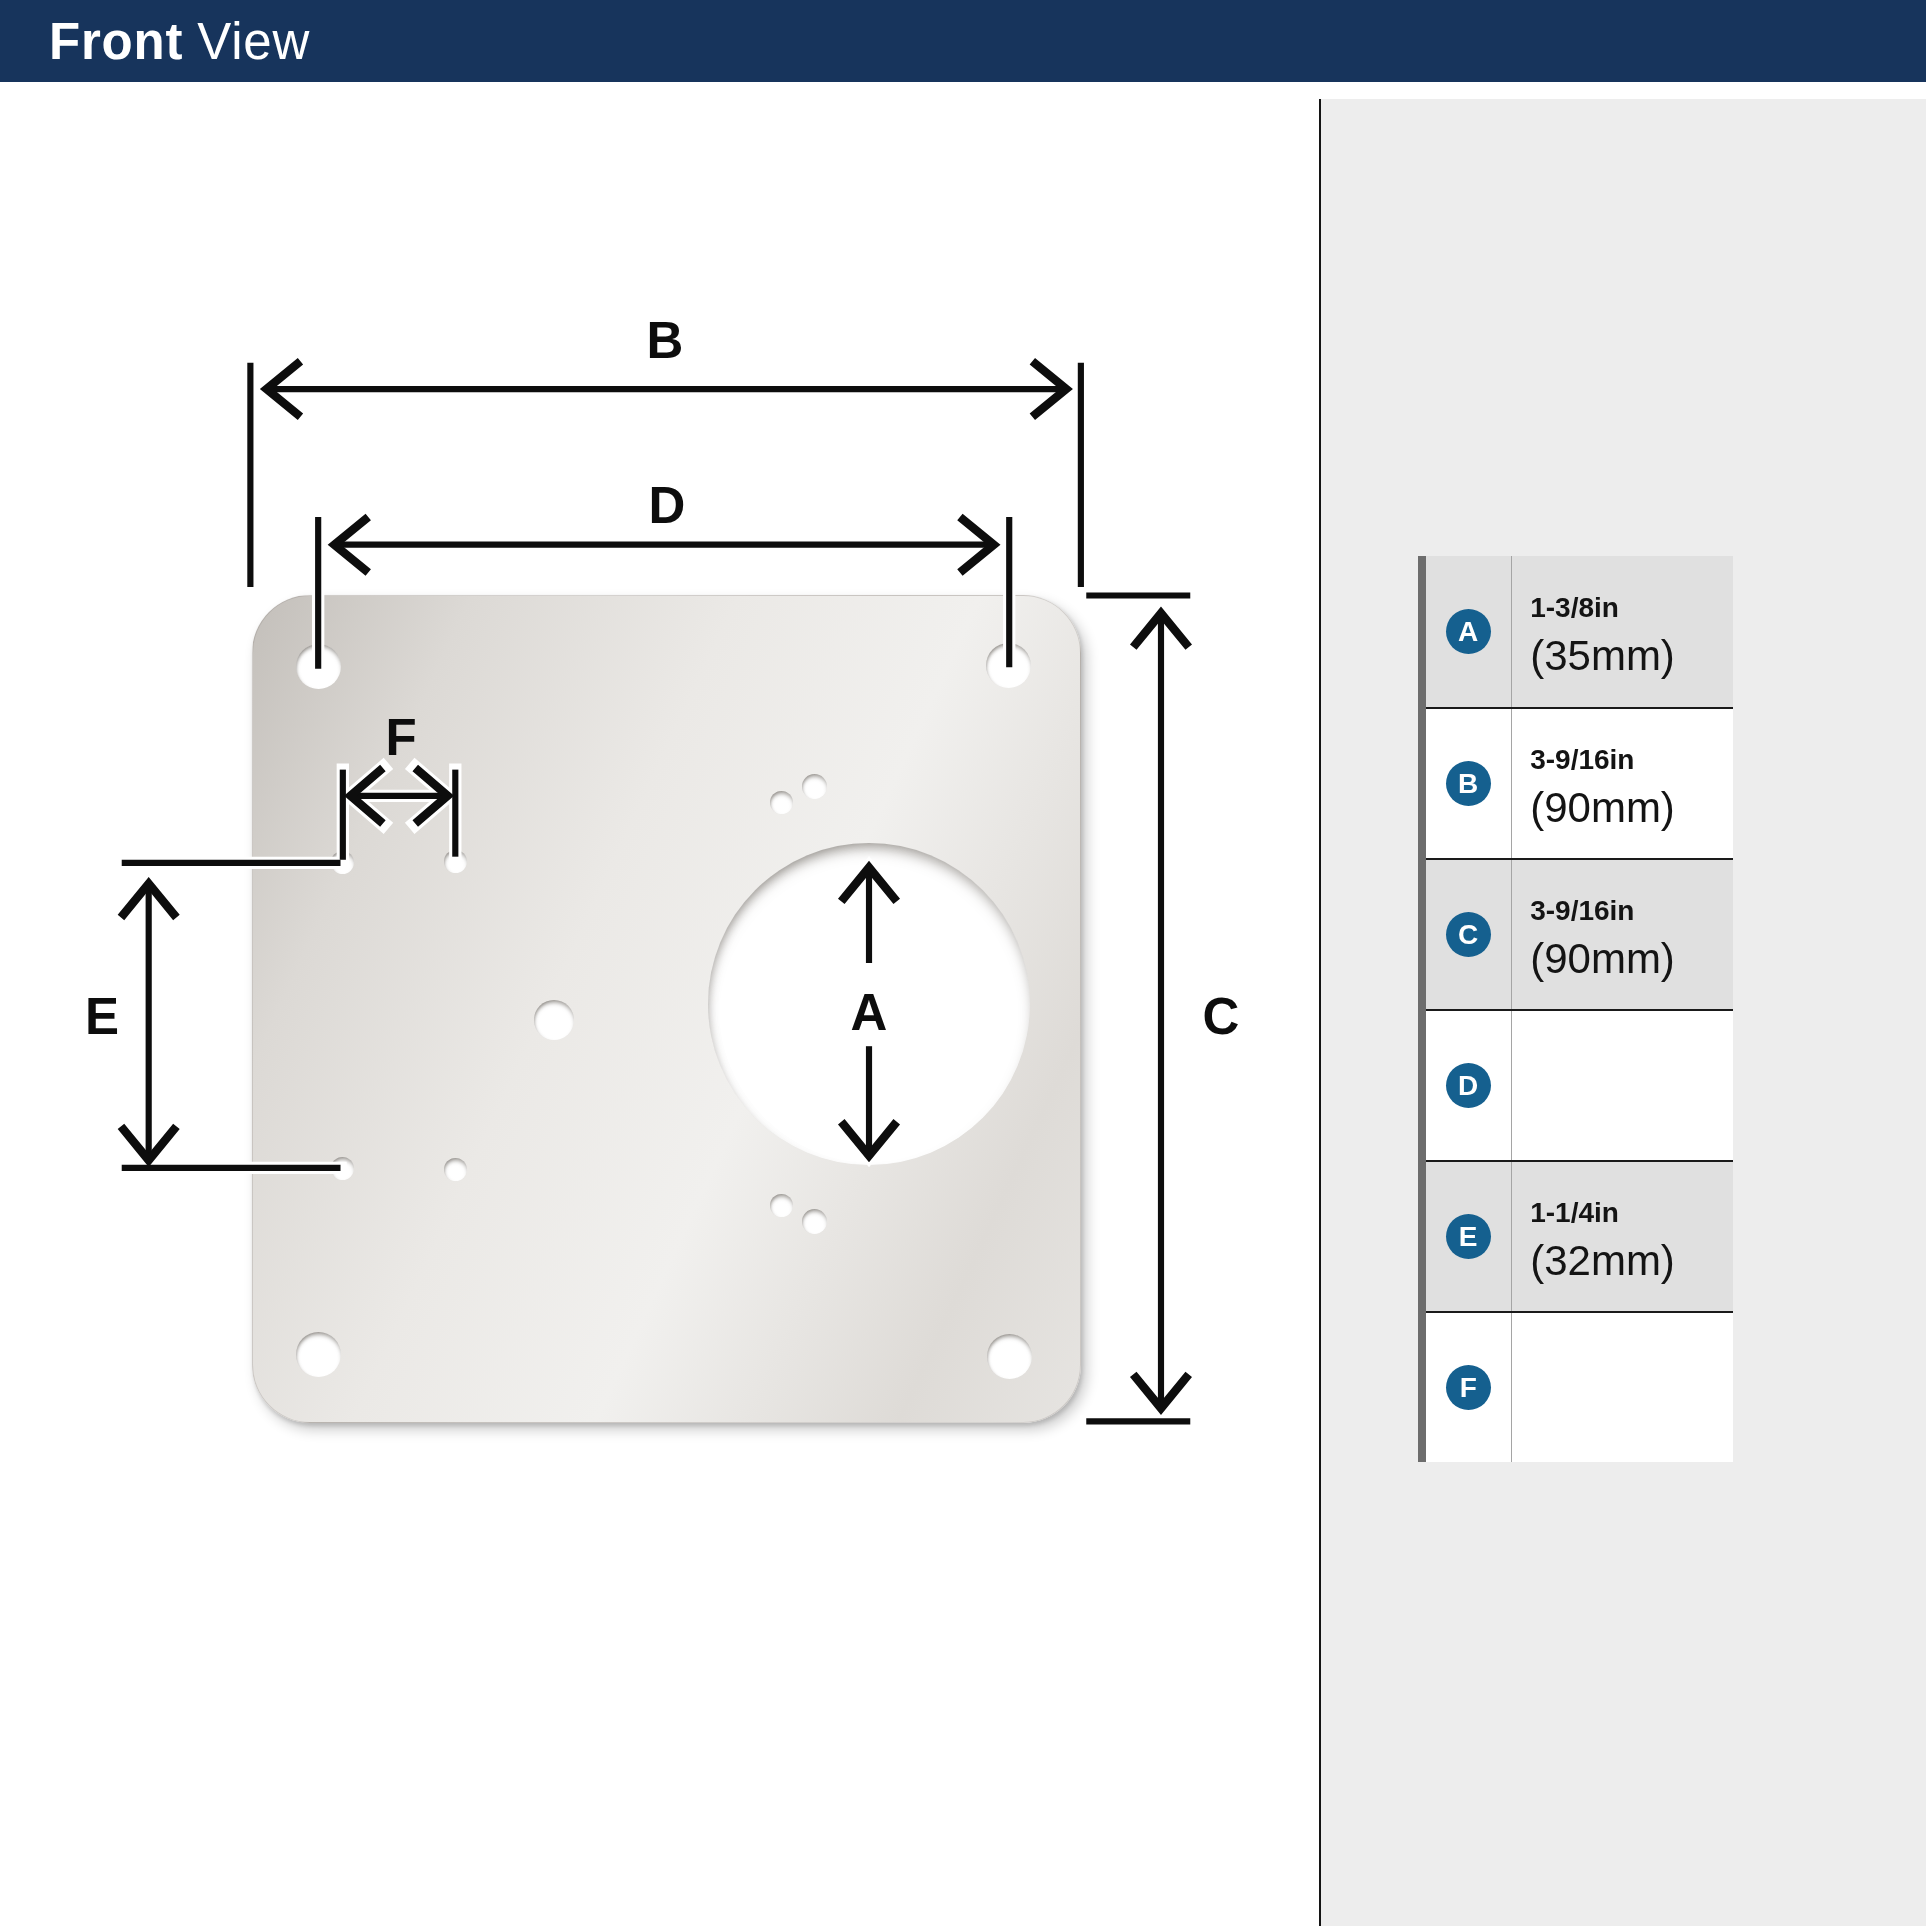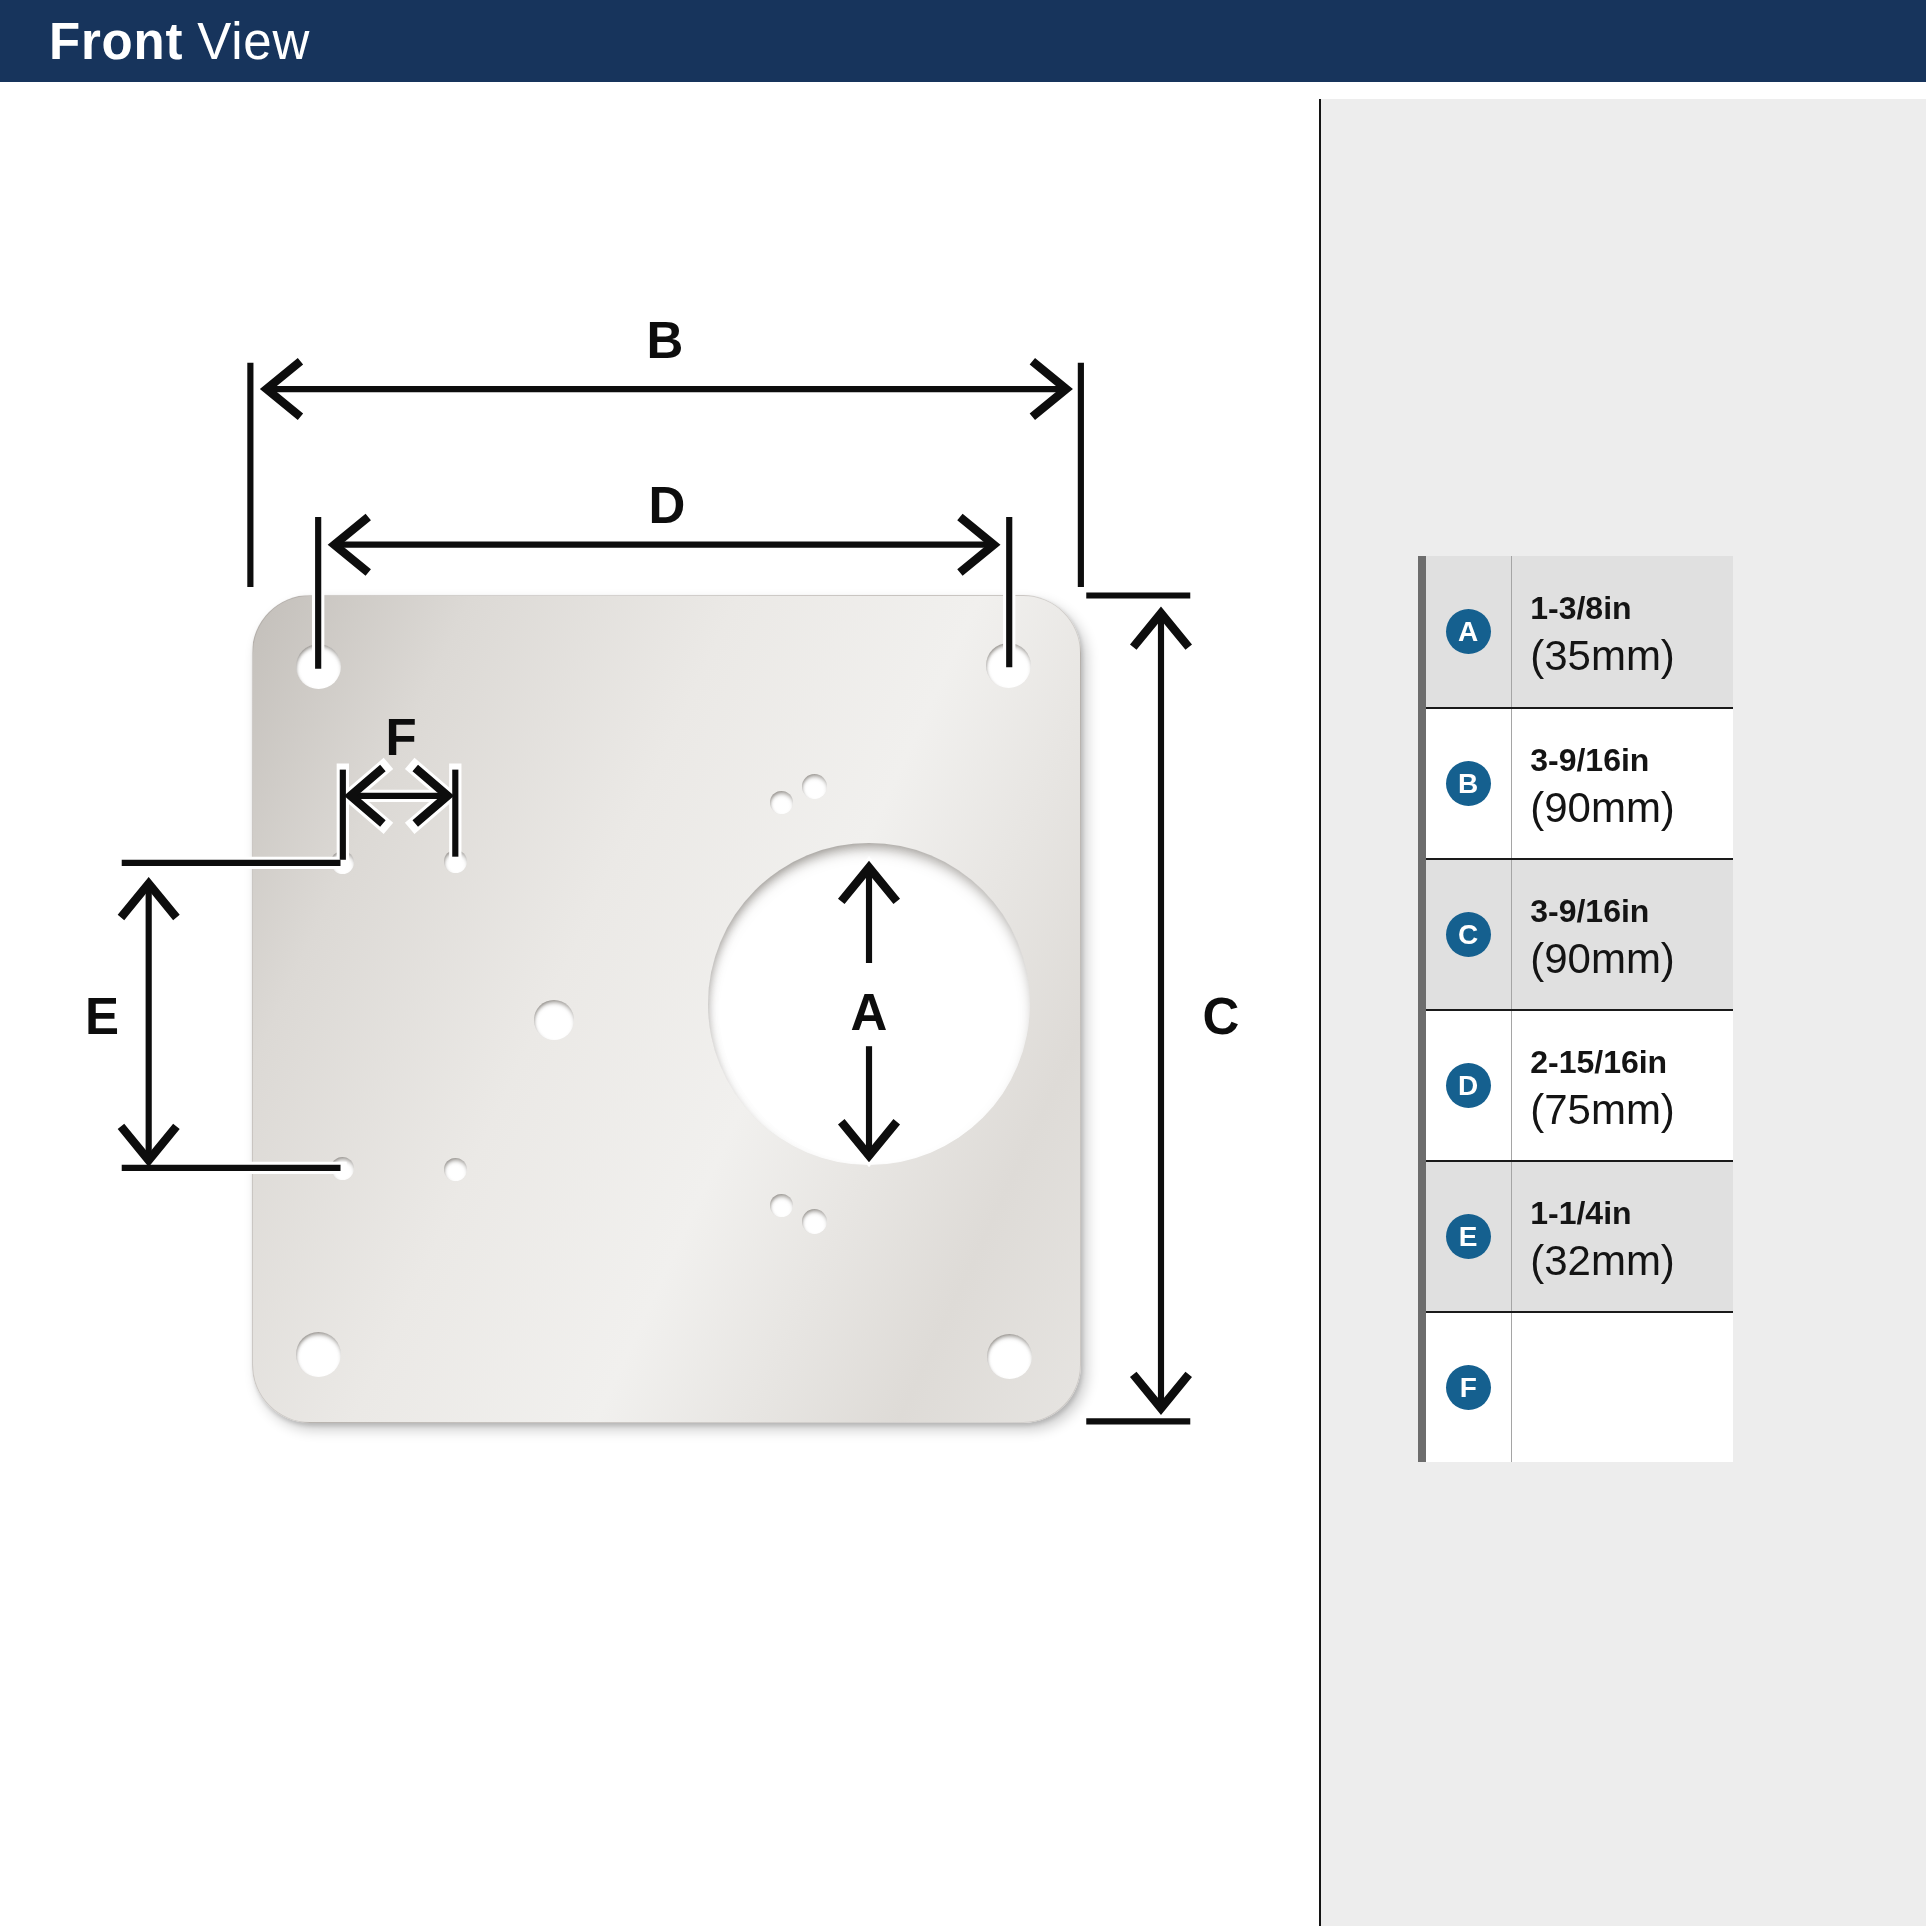--- a/index.html
+++ b/index.html
@@ -29,21 +29,21 @@
   .badge-col{
     width:86px;flex:0 0 86px;display:flex;align-items:center;justify-content:center;
     border-right:1.5px solid #a5a5a5;box-sizing:border-box;
   }
   .badge{
     width:45px;height:45px;border-radius:50%;background:#15608f;color:#ffffff;
     display:flex;align-items:center;justify-content:center;
     font-size:28px;font-weight:700;
   }
   .val-col{flex:1;display:flex;flex-direction:column;justify-content:center;padding-left:18.5px;color:#141414;}
-  .val{font-size:32px;font-weight:700;line-height:48px;}
+  .val{font-size:28px;font-weight:700;line-height:48px;}
   .metric{font-size:42px;font-weight:400;line-height:48px;}
   
   .plate{
     position:absolute;left:252px;top:595px;width:829px;height:828px;border-radius:58px;
     background:linear-gradient(115deg,#c3bfba 0%,#dcd9d5 18%,#ebe9e6 40%,#f1f0ee 60%,#dedbd7 85%,#e6e4e1 100%);
     box-shadow:5.4px 7px 12.3px rgba(0,0,0,0.20), 1.5px 2.3px 3.9px rgba(0,0,0,0.12);
     border:0.8px solid rgba(130,125,118,0.25);box-sizing:border-box;
   }
   .hole{
     position:absolute;border-radius:50%;background:#ffffff;
@@ -216,24 +216,20 @@
       <div class="val-col">
         <div class="val">3-9/16in</div>
         <div class="metric">(90mm)</div>
       </div>
     </div>
 
     <div class="trow plain">
       <div class="badge-col">
         <div class="badge">D</div>
       </div>
-      <div class="val-col">
-        <div class="val">2-15/16in</div>
-        <div class="metric">(75mm)</div>
-      </div>
     </div>
 
     <div class="trow alt">
       <div class="badge-col">
         <div class="badge">E</div>
       </div>
       <div class="val-col">
         <div class="val">1-1/4in</div>
         <div class="metric">(32mm)</div>
       </div>

